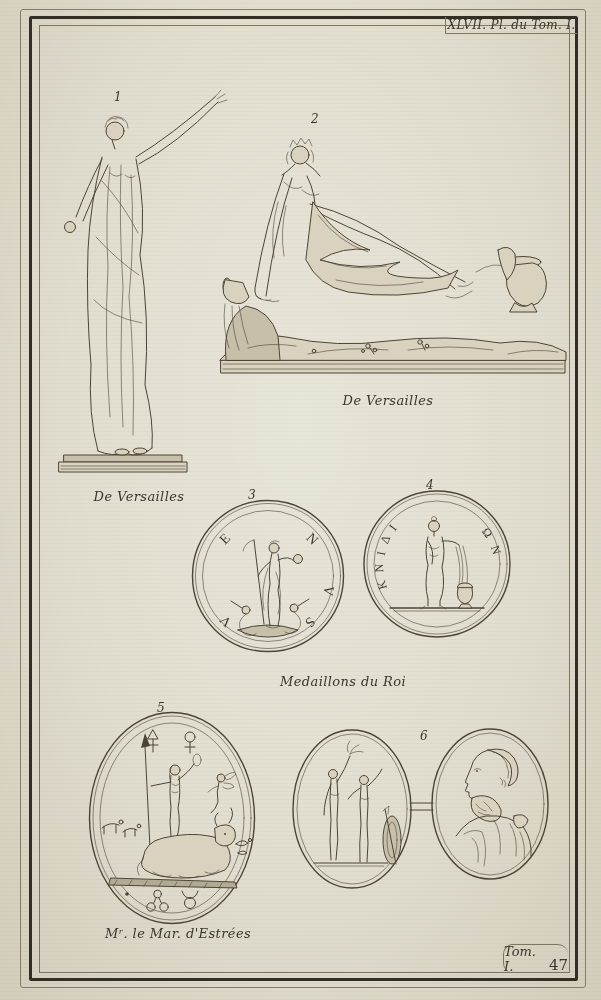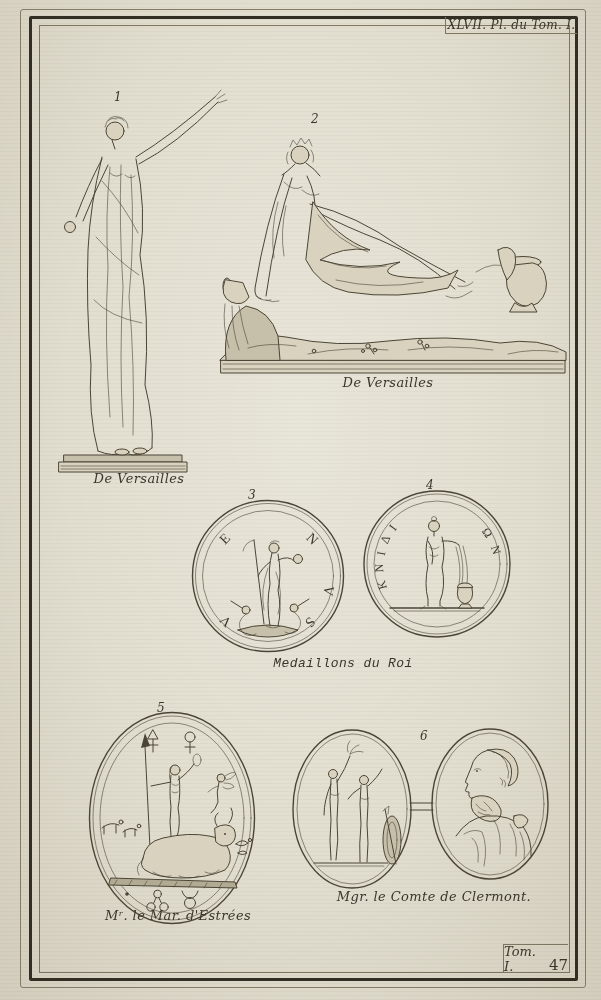--- a/index.html
+++ b/index.html
@@ -21,35 +21,35 @@
     display:flex;align-items:center;justify-content:center;
   }
   .plate-ref-box span{font:italic 12px "DejaVu Serif", serif;color:#3b362b;letter-spacing:0.3px;}
   .plate-title{
     position:absolute;left:0;top:31px;width:601px;text-align:center;
     font:normal 21px "Liberation Serif", serif;letter-spacing:8px;color:#363126;
   }
   .num{position:absolute;font:italic 12px "DejaVu Serif", serif;color:#3b362b;z-index:6;}
   .cap{
     position:absolute;transform:translateX(-50%);white-space:nowrap;
-    font:italic 13px "DejaVu Serif", serif;color:#3b362b;letter-spacing:0.4px;z-index:6;
+    font:italic 13px "DejaVu Serif", serif;color:#3b362b;letter-spacing:0.4px;z-index:6;margin-top:18px;
   }
   .art{position:absolute;}
   .art *{stroke:#4b4536;stroke-width:1;fill:none;stroke-linecap:round;stroke-linejoin:round;}
   .art .fl{fill:#d8d2bf;}
   .art .fm{fill:#c6bfa9;}
   .art .fd{fill:#b2ab93;}
   .art .fi{fill:#4b4536;stroke:none;}
   .art .thin{stroke-width:0.6;}
   .art .mid{stroke-width:1.4;}
   .art text{stroke:none;fill:#3c372c;font-family:"Liberation Serif", serif;}
   .footer-box{
     position:absolute;left:503px;top:944px;width:64px;height:28px;
     border-left:1px solid #7d755f;border-top:1px solid #7d755f;
-    display:flex;align-items:center;justify-content:center;gap:9px;
+    display:flex;align-items:center;justify-content:center;gap:9px;border-radius:10px;
   }
   .footer-box .tome{font:italic 13px "DejaVu Serif", serif;color:#3b362b;}
   .footer-box .pg{font:normal 15px "DejaVu Serif", serif;color:#3b362b;margin-top:12px;}
 </style>
 </head>
 <body>
 
 <div class="page">
 
   <div class="frame frame-outer"></div>
@@ -63,23 +63,22 @@
 
   <div class="num" style="left:114px;top:90px;">1</div>
   <div class="num" style="left:311px;top:112px;">2</div>
   <div class="num" style="left:248px;top:488px;">3</div>
   <div class="num" style="left:426px;top:478px;">4</div>
   <div class="num" style="left:157px;top:701px;">5</div>
   <div class="num" style="left:420px;top:729px;">6</div>
 
   <div class="cap" style="left:139px;top:471px;">De Versailles</div>
   <div class="cap" style="left:388px;top:375px;">De Versailles</div>
-  <div class="cap" style="left:343px;top:656px;font-family:Liberation Mono, monospace;">Medaillons du Roi</div>
+  <div class="cap" style="left:343px;top:656px;">Medaillons du Roi</div>
   <div class="cap" style="left:178px;top:908px;">Mʳ. le Mar. d'Estrées</div>
-  <div class="cap" style="left:434px;top:889px;">Mgr. le Comte de Clermont.</div>
 
   <svg class="art" style="left:50px;top:85px;" width="185" height="405" viewBox="0 0 185 405">
     <rect class="fm" x="14" y="370" width="118" height="7"></rect>
     <rect class="fl" x="9" y="377" width="128" height="10"></rect>
     <line class="thin" x1="11" y1="381" x2="135" y2="381"></line>
     <line class="thin" x1="11" y1="384" x2="135" y2="384"></line>
     <circle class="fl" cx="65" cy="46" r="9"></circle>
     <path d="M55,42 q3,-13 14,-10 q9,2 9,11" class="thin"></path>
     <path d="M58,36 q4,-4 8,-2 M66,33 q5,-1 8,3" class="thin"></path>
     <path d="M62,55 l3,9"></path>

